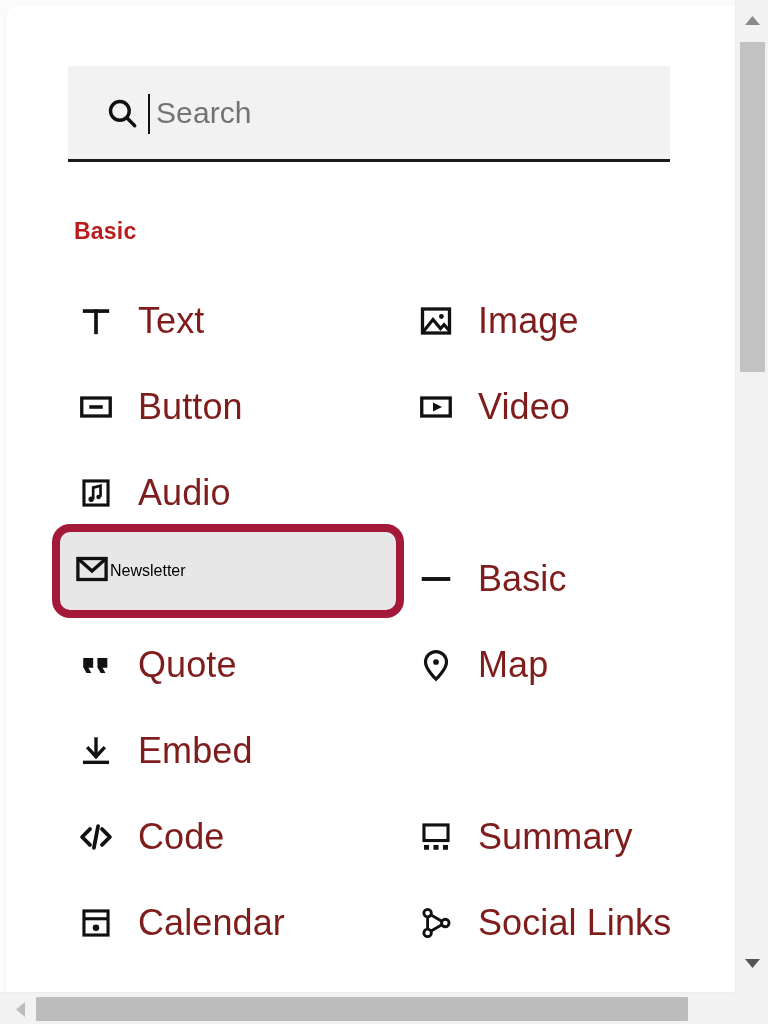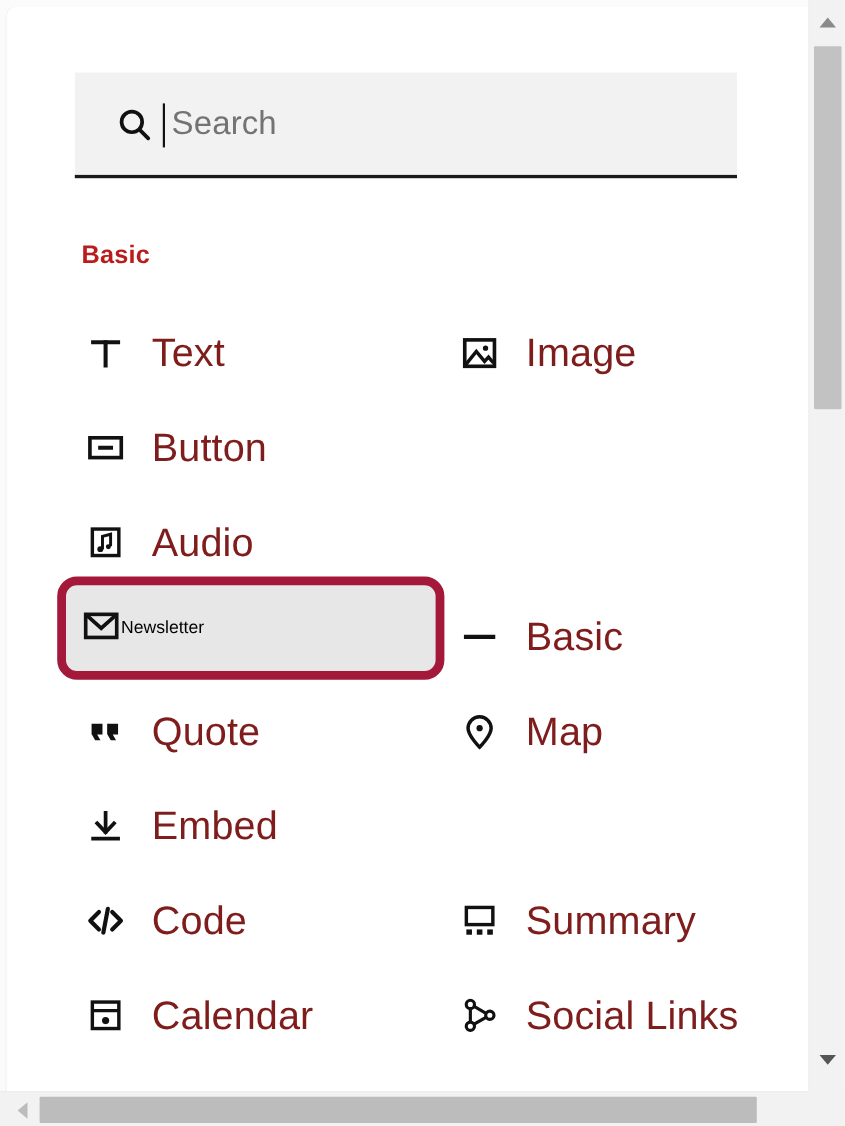--- a/index.html
+++ b/index.html
@@ -274,20 +274,29 @@
       <div class="row">
         <div class="cell left">
           <span class="ico">
             <svg width="36" height="36" viewBox="0 0 24 24" fill="none" stroke="#111" stroke-width="2.2">
               <rect x="2.5" y="6" width="19" height="12"></rect>
               <line x1="7.5" y1="12" x2="16.5" y2="12" stroke-width="2.4"></line>
             </svg>
           </span>
           <span class="lbl">Button</span>
         </div>
+        <div class="cell right">
+          <span class="ico">
+            <svg width="36" height="36" viewBox="0 0 24 24" fill="none" stroke="#111" stroke-width="2.2">
+              <rect x="2.5" y="6" width="19" height="12"></rect>
+              <polygon points="10,9 16,12 10,15" fill="#111" stroke="none"></polygon>
+            </svg>
+          </span>
+          <span class="lbl">Video</span>
+        </div>
       </div>
 
       <div class="row">
         <div class="cell right">
           <span class="ico">
             <svg width="34" height="34" viewBox="0 0 24 24" fill="none" stroke="#111" stroke-width="2.2">
               <rect x="3.5" y="3.5" width="17" height="17"></rect>
               <path d="M10 16.4 V8.2 L15.2 6.8 V14.6" fill="none" stroke-width="1.9"></path>
               <circle cx="8.6" cy="16.4" r="1.9" fill="#111" stroke="none"></circle>
               <circle cx="13.8" cy="14.8" r="1.6" fill="#111" stroke="none"></circle>

